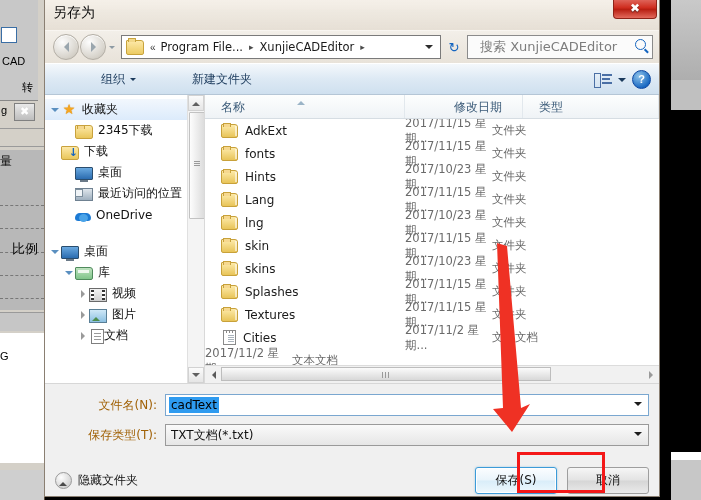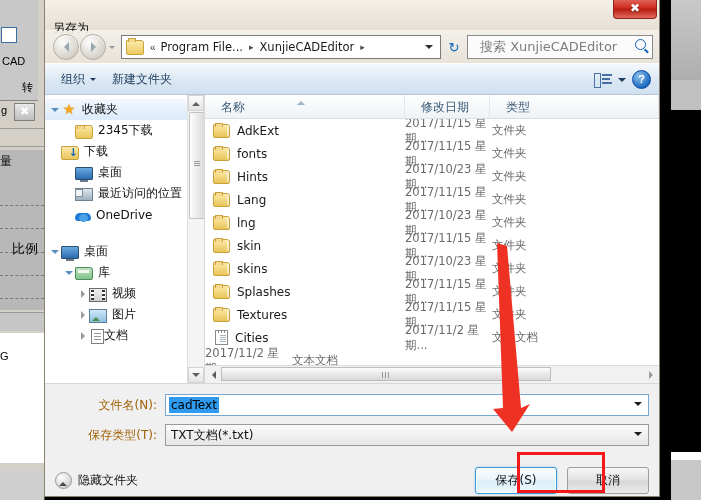--- a/index.html
+++ b/index.html
@@ -88,22 +88,22 @@
     box-sizing: border-box;
     overflow: hidden;
   }
   .titlebar {
     position: relative;
     height: 30px;
     background: linear-gradient(180deg, rgba(245,240,232,0.92), rgba(228,220,208,0.85));
     border-bottom: 1px solid rgba(255,255,255,0.4);
   }
   .title-text {
-    position: absolute; left: 8px; top: 20px;
-    font-size: 12px; color: #0b0b0b;
+    position: absolute; left: 8px; top: 4px;
+    font-size: 14px; color: #0b0b0b;
     font-family: "DejaVu Sans", sans-serif;
   }
   .close-btn {
     position: absolute; right: 2px; top: -1px;
     width: 42px; height: 19px;
     border-radius: 0 0 4px 4px;
     background: linear-gradient(180deg,#e06a60 0%, #cf2e20 45%, #b81f12 55%, #e36a5c 100%);
     border: 1px solid #8e2318;
     border-top: none;
     box-shadow: inset 0 1px 0 rgba(255,255,255,0.55);
@@ -214,21 +214,21 @@
     background: linear-gradient(180deg,#f4f8fc,#dde9f4 50%,#cfe0ef);
     border-top: 1px solid #ffffff;
     border-bottom: 1px solid #b5c6d6;
     display:flex; align-items:center;
     padding: 0 8px;
     position: relative;
   }
   .cmd-item {
     font-size: 12px; color: #1b3a5c; padding: 3px 8px; cursor:pointer;
     font-family: "DejaVu Sans", sans-serif;
-    display:flex; align-items:center; gap:5px;
+    display:flex; align-items:center; gap:5px;margin-left:40px;
   }
   .cmd-item .caret { border:3.5px solid transparent; border-top-color:#1b3a5c; margin-top:3px; }
   .cmd-right { position:absolute; right: 8px; display:flex; align-items:center; gap: 6px; }
   .views-ic {
     width: 18px; height: 13px; position: relative; cursor: pointer;
   }
   .views-ic .col {
     position:absolute; left:0; top:0; width:5px; height:13px;
     border:1px solid #4a6fa5;
   }
@@ -392,28 +392,28 @@
   .col-head .ch {
     padding: 4px 0 0 16px; box-sizing:border-box;
     border-right: 1px solid #e2e8ed;
     cursor: pointer;
   }
   .ch-name { width: 200px; position: relative; }
   .ch-name:after {
     content:""; position:absolute; left: 92px; top: 2px;
     border:4px solid transparent; border-bottom-color:#9bb4c7;
   }
-  .ch-date { width: 85px; }
+  .ch-date { width: 85px; margin-left: 33px; }
   .ch-type { flex:1 1 auto; border-right:none; }
   .filerow {
     display:flex; height: 23px; align-items:center;
     font-size: 12px; color:#1a1a1a; cursor: pointer;
     font-family: "DejaVu Sans", sans-serif;
   }
-  .fr-name { width: 200px; display:flex; align-items:center; padding-left: 8px; box-sizing:border-box;text-align:center; }
+  .fr-name { width: 200px; display:flex; align-items:center; padding-left: 16px; box-sizing:border-box;text-align:center; }
   .fr-date { width: 85px; color:#6a6a6a; font-size:11.5px; }
   .fr-type { flex:1 1 auto; color:#6a6a6a; font-size:11.5px; padding-left:2px; }
   .fic { width: 15px; height: 14px; position: relative; margin-right: 7px; flex:none; }
   .fic-folder {
     background: linear-gradient(180deg,#fdeaa9,#e8c458);
     border: 1px solid #c8a13a; border-radius: 1px 3px 2px 2px;
     height: 12px; margin-top: 1px;
   }
   .fic-folder:before {
     content:""; position:absolute; left:1px; top:-2px; width:6px; height:3px;

